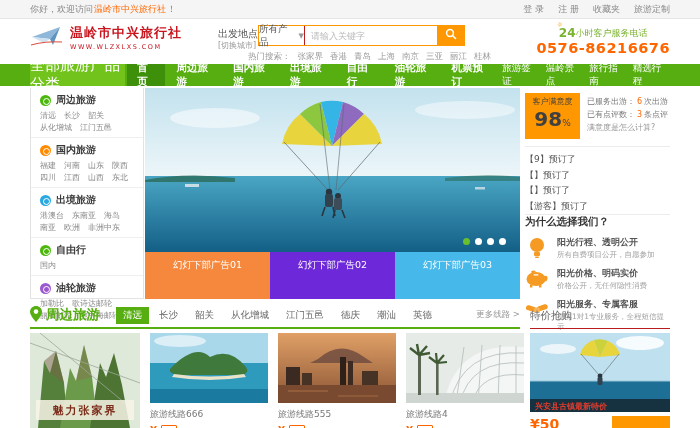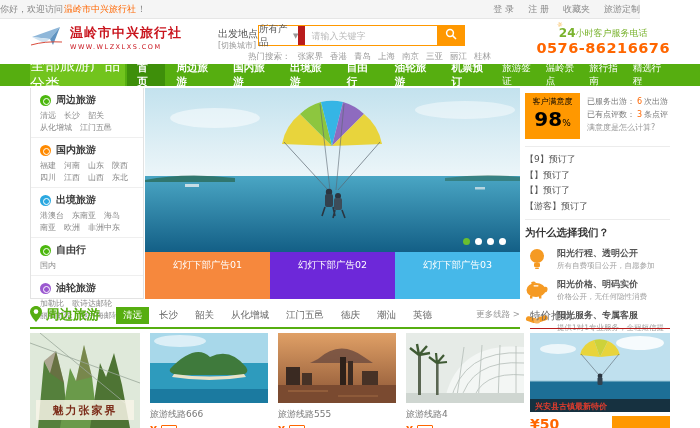--- a/index.html
+++ b/index.html
@@ -1,41 +1,41 @@
 <!DOCTYPE html>
 <html><head>
 <meta charset="utf-8">
 <style>
   * { margin:0; padding:0; box-sizing:border-box; }
   html,body { width:700px; height:428px; overflow:hidden; background:#fff;
     font-family:"DejaVu Sans","Liberation Sans",sans-serif; }
   #app { position:relative; width:700px; height:428px; overflow:hidden; }
 
   
-  .topbar { position:absolute; top:0; left:0; width:640px; height:19px;
+  .topbar { position:absolute; top:0; left:0; width:700px; height:19px;
     background:#f5f5f5; border-bottom:1px solid #e6e6e6; }
   .topbar-in { width:640px; margin:0 auto; height:18px; display:flex;
     justify-content:space-between; align-items:center; font-size:9px; color:#888; }
   .topbar .site-name { color:#f60; margin:0 1px; }
   .topbar .tlinks { display:flex; gap:14px; }
   .topbar .tlinks span { cursor:pointer; }
 
   
   .header { position:absolute; top:20px; left:30px; width:640px; height:43px; }
   .logo { position:absolute; left:0; top:4px; display:flex; align-items:center; cursor:pointer; }
   .logo-txt { margin-left:6px; }
   .logo-title { font-size:13px; font-weight:bold; color:#c9151e; letter-spacing:1px; }
   .logo-url { font-size:6.5px; color:#c9151e; letter-spacing:1.5px; margin-top:1px; }
   .departure { position:absolute; left:188px; top:8px; line-height:12px; }
   .dep-l1 { font-size:10px; color:#555; }
   .dep-l2 { font-size:8px; color:#999; cursor:pointer; }
   .searchbox { position:absolute; left:228px; top:5px; width:207px; height:21px;
     border:1px solid #ff9800; display:flex; background:#fff; }
   .s-cat { width:56px; display:flex; align-items:center; justify-content:center;
-    font-size:9.5px; color:#555; border-right:7px solid #b91c1c; cursor:pointer; gap:3px; }
+    font-size:9.5px; color:#555; border-right:1px solid #b91c1c; cursor:pointer; gap:3px; }
   .s-cat .car { font-size:7px; color:#999; }
   .s-input { flex:1; border:none; outline:none; font-size:9px; padding:0 6px; color:#333;
     font-family:"DejaVu Sans","Liberation Sans",sans-serif; }
   .s-input::placeholder { color:#bbb; }
   .s-btn { width:33px; background:#ff9800; border:none; display:flex; align-items:center;
     justify-content:center; cursor:pointer; }
   .hotline-row { position:absolute; left:218px; top:31px; font-size:8.5px; color:#999;
     display:flex; gap:7px; white-space:nowrap; }
   .hotline-row .hk { cursor:pointer; }
   .phone { position:absolute; right:0; top:3px; text-align:center; }
@@ -74,31 +74,31 @@
   .dot { width:7px; height:7px; border-radius:50%; background:#fff; cursor:pointer; }
   .dot.active { background:#6abf2e; }
 
   .banners { position:absolute; top:252px; left:145px; width:375px; height:47px; display:flex; }
   .banner { flex:1; color:#fff; font-size:9.5px; text-align:center; padding-top:7px; cursor:pointer; }
   .banner.b0 { background:#f6883d; } .banner.b1 { background:#6d28d9; } .banner.b2 { background:#46b8e9; }
 
   
   .rcol { position:absolute; top:88px; left:525px; width:145px; }
   .sat-row { display:flex; padding-top:5px; }
-  .sat-box { width:55px; height:46px; background:#ff9800; color:#000000; text-align:center;
+  .sat-box { width:55px; height:46px; background:#ff9800; color:#404040; text-align:center;
     padding-top:3px; flex:none; }
   .sat-label { font-size:8px; }
   .sat-val { font-size:20px; font-weight:bold; line-height:25px; }
   .sat-val small { font-size:9px; font-weight:normal; }
   .sat-stats { margin-left:7px; font-size:8px; color:#777; line-height:13px; padding-top:2px; }
   .sat-stats .num { color:#f60; margin:0 2px; }
   .sat-how { color:#999; cursor:pointer; }
   .bookings { margin-top:7px; border-top:1px solid #ececec; padding-top:5px; }
   .booking { font-size:9px; color:#555; line-height:15.5px; cursor:pointer; }
-  .why { margin-top:5px; border-top:1px solid #ececec; padding-top:6px; }
+  .why { border-top:1px solid #ececec; }
   .why-title { font-size:10.5px; font-weight:bold; color:#333; }
   .why-item { display:flex; margin-top:7px; gap:8px; }
   .why-ico { width:24px; height:24px; flex:none; display:flex; align-items:center; justify-content:center; }
   .why-t { font-size:9px; font-weight:bold; color:#555; line-height:12px; }
   .why-d { font-size:7.5px; color:#a0a0a0; margin-top:2px; }
 
   
   .sec-head { position:absolute; top:303px; left:30px; width:490px; height:26px;
     border-bottom:2px solid #56ae10; display:flex; align-items:center; }
   .sec-title { display:flex; align-items:center; gap:4px; font-size:13.5px; font-weight:bold;

